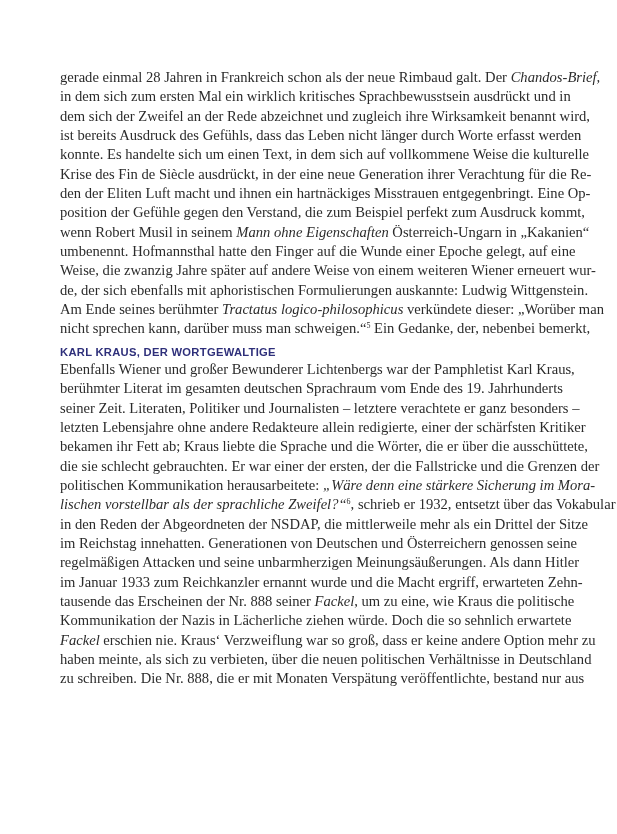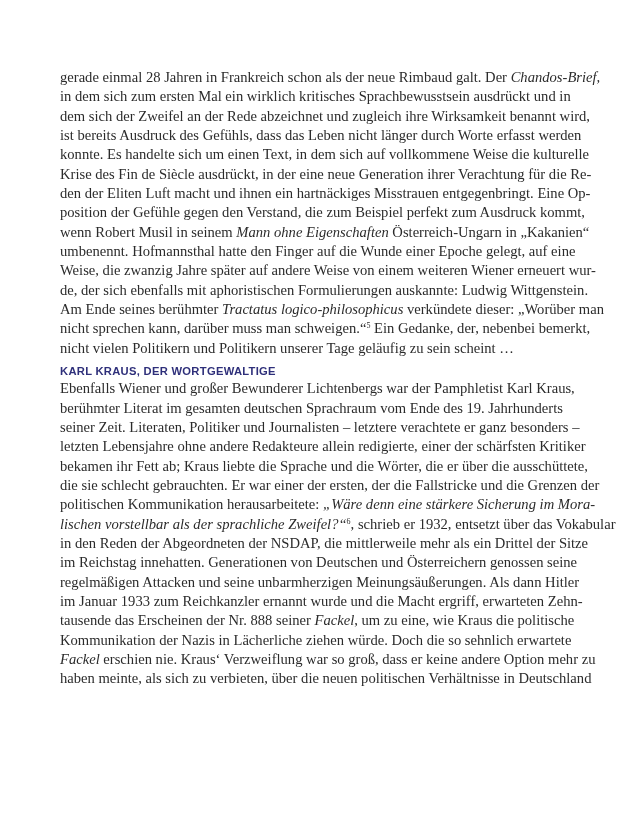--- a/index.html
+++ b/index.html
@@ -31,21 +31,20 @@
     <span class="line">konnte. Es handelte sich um einen Text, in dem sich auf vollkommene Weise die kulturelle</span>
     <span class="line">Krise des Fin de Siècle ausdrückt, in der eine neue Generation ihrer Verachtung für die Re-</span>
     <span class="line">den der Eliten Luft macht und ihnen ein hartnäckiges Misstrauen entgegenbringt. Eine Op-</span>
     <span class="line">position der Gefühle gegen den Verstand, die zum Beispiel perfekt zum Ausdruck kommt,</span>
     <span class="line"><span>wenn Robert Musil in seinem </span><i>Mann ohne Eigenschaften</i><span> Österreich-Ungarn in „Kakanien“</span></span>
     <span class="line">umbenennt. Hofmannsthal hatte den Finger auf die Wunde einer Epoche gelegt, auf eine</span>
     <span class="line">Weise, die zwanzig Jahre später auf andere Weise von einem weiteren Wiener erneuert wur-</span>
     <span class="line">de, der sich ebenfalls mit aphoristischen Formulierungen auskannte: Ludwig Wittgenstein.</span>
     <span class="line"><span>Am Ende seines berühmter </span><i>Tractatus logico-philosophicus</i><span> verkündete dieser: „Worüber man</span></span>
     <span class="line"><span>nicht sprechen kann, darüber muss man schweigen.“</span><sup>5</sup><span> Ein Gedanke, der, nebenbei bemerkt,</span></span>
-    <span class="line last">nicht vielen Politikern und Politikern unserer Tage geläufig zu sein scheint …</span>
   </div>
 
   <div class="heading">KARL KRAUS, DER WORTGEWALTIGE</div>
 
   <div>
     <span class="line">Ebenfalls Wiener und großer Bewunderer Lichtenbergs war der Pamphletist Karl Kraus,</span>
     <span class="line">berühmter Literat im gesamten deutschen Sprachraum vom Ende des 19. Jahrhunderts</span>
     <span class="line">seiner Zeit. Literaten, Politiker und Journalisten – letztere verachtete er ganz besonders –</span>
     <span class="line">letzten Lebensjahre ohne andere Redakteure allein redigierte, einer der schärfsten Kritiker</span>
     <span class="line">bekamen ihr Fett ab; Kraus liebte die Sprache und die Wörter, die er über die ausschüttete,</span>
@@ -53,14 +52,15 @@
     <span class="line"><span>politischen Kommunikation herausarbeitete: </span><i>„Wäre denn eine stärkere Sicherung im Mora-</i></span>
     <span class="line"><i>lischen vorstellbar als der sprachliche Zweifel?“</i><sup>6</sup><span>, schrieb er 1932, entsetzt über das Vokabular</span></span>
     <span class="line">in den Reden der Abgeordneten der NSDAP, die mittlerweile mehr als ein Drittel der Sitze</span>
     <span class="line">im Reichstag innehatten. Generationen von Deutschen und Österreichern genossen seine</span>
     <span class="line">regelmäßigen Attacken und seine unbarmherzigen Meinungsäußerungen. Als dann Hitler</span>
     <span class="line">im Januar 1933 zum Reichkanzler ernannt wurde und die Macht ergriff, erwarteten Zehn-</span>
     <span class="line"><span>tausende das Erscheinen der Nr. 888 seiner </span><i>Fackel</i><span>, um zu eine, wie Kraus die politische</span></span>
     <span class="line">Kommunikation der Nazis in Lächerliche ziehen würde. Doch die so sehnlich erwartete</span>
     <span class="line"><i>Fackel</i><span> erschien nie. Kraus‘ Verzweiflung war so groß, dass er keine andere Option mehr zu</span></span>
     <span class="line">haben meinte, als sich zu verbieten, über die neuen politischen Verhältnisse in Deutschland</span>
+    <span class="line">zu schreiben. Die Nr. 888, die er mit Monaten Verspätung veröffentlichte, bestand nur aus</span>
   </div>
 </div>
 
 </body></html>

